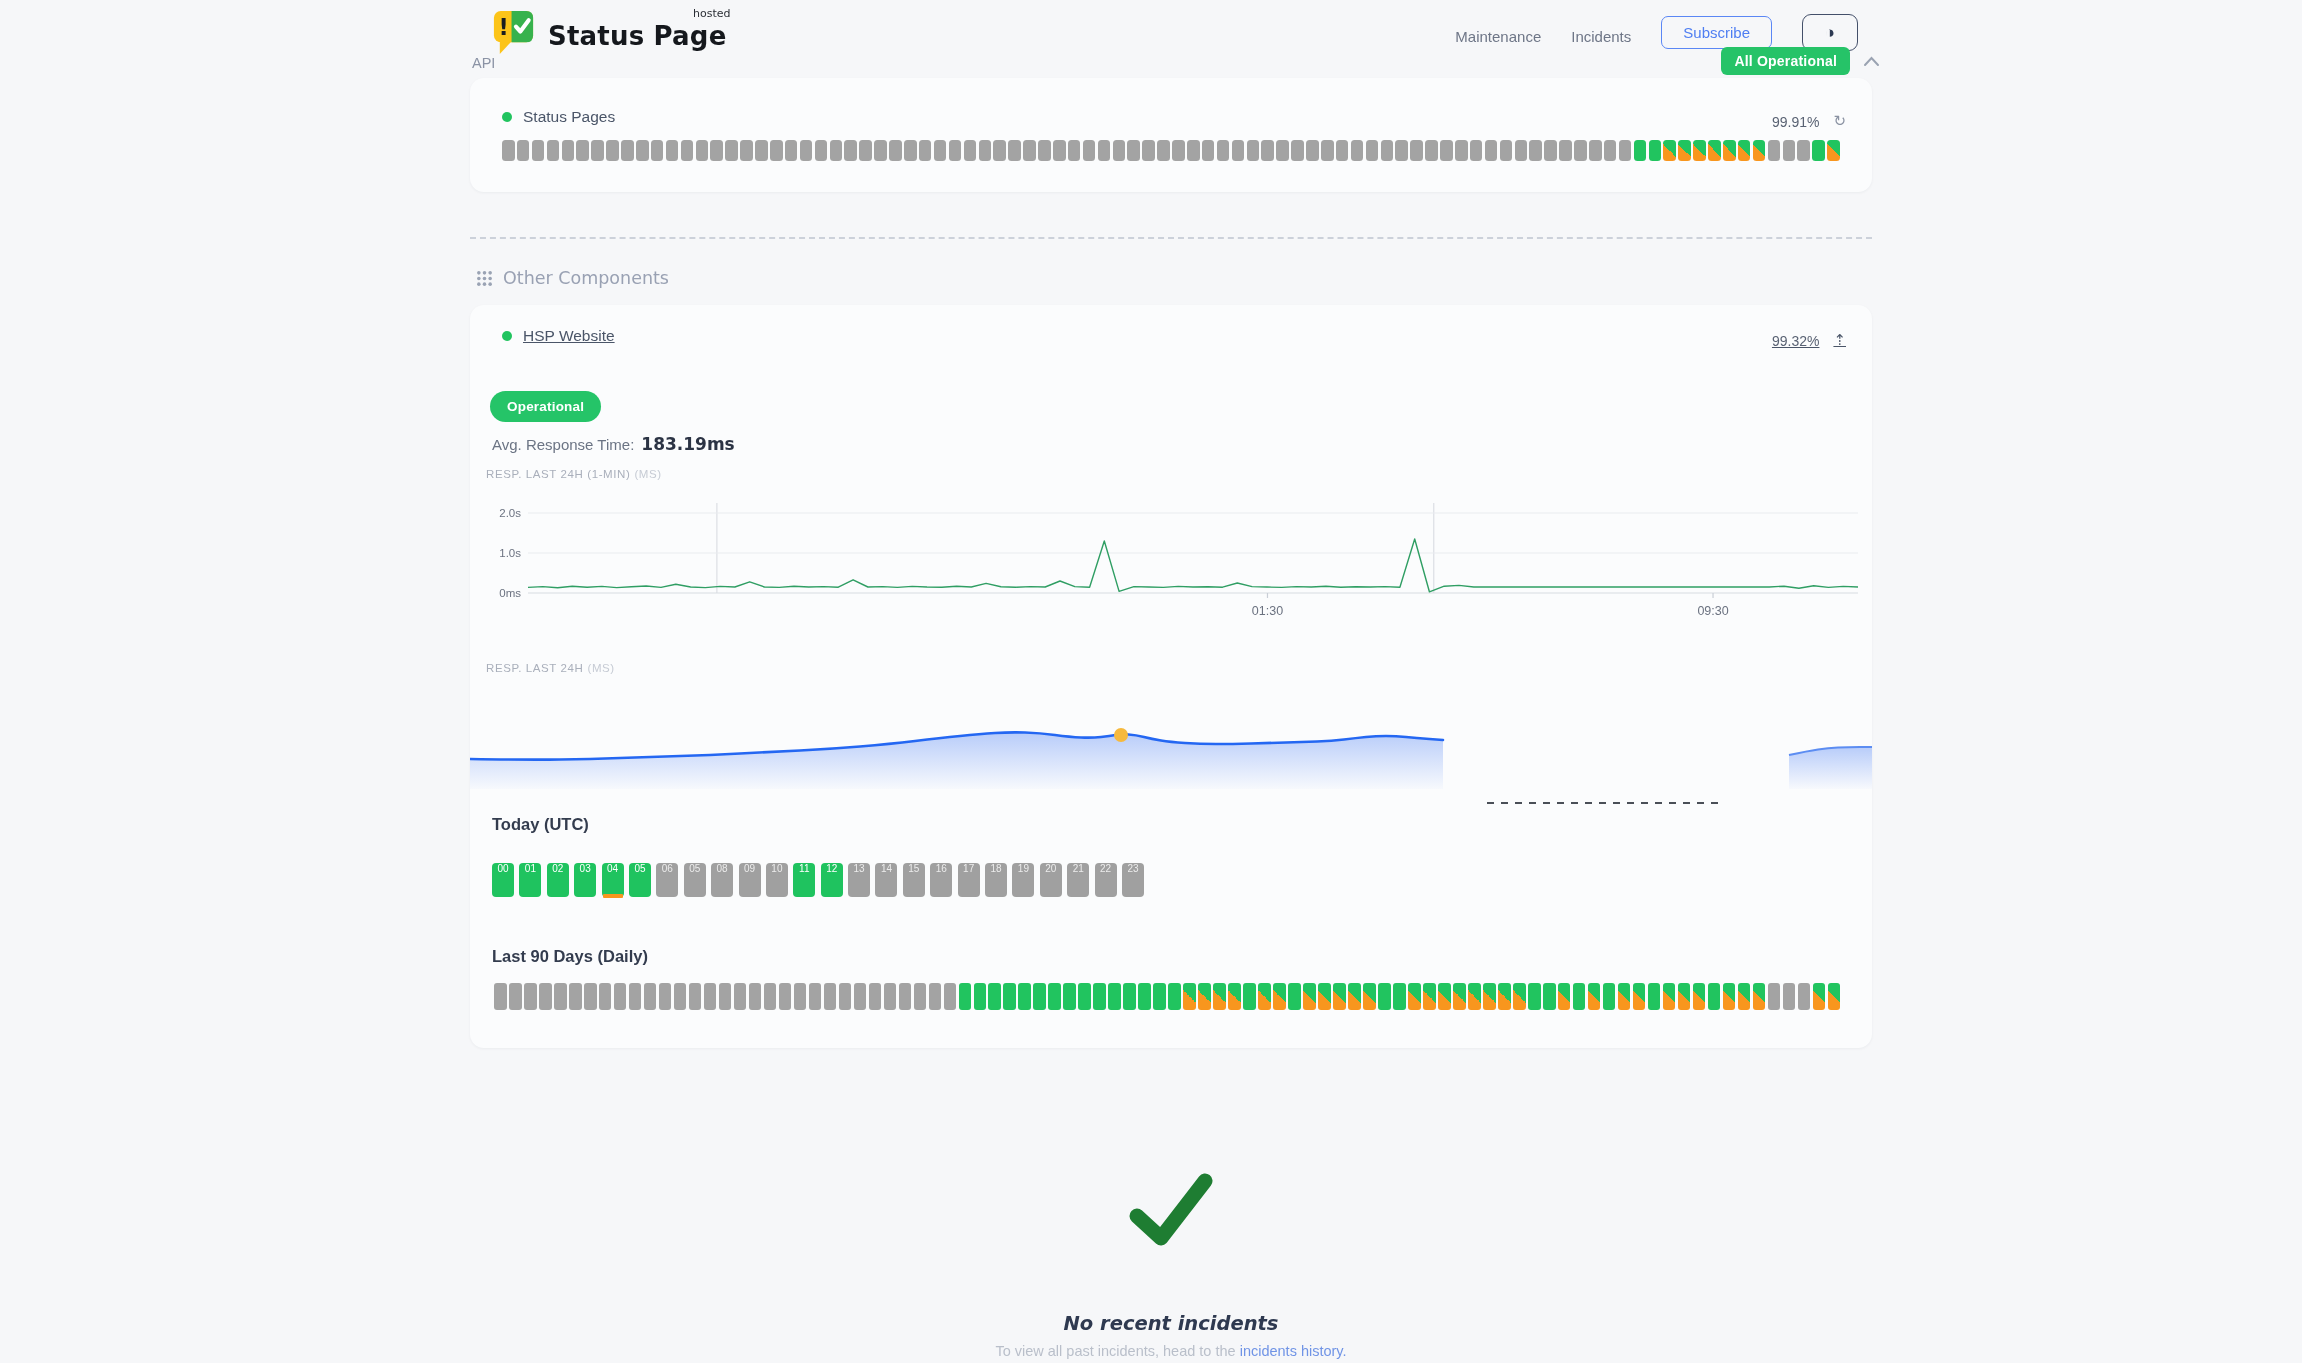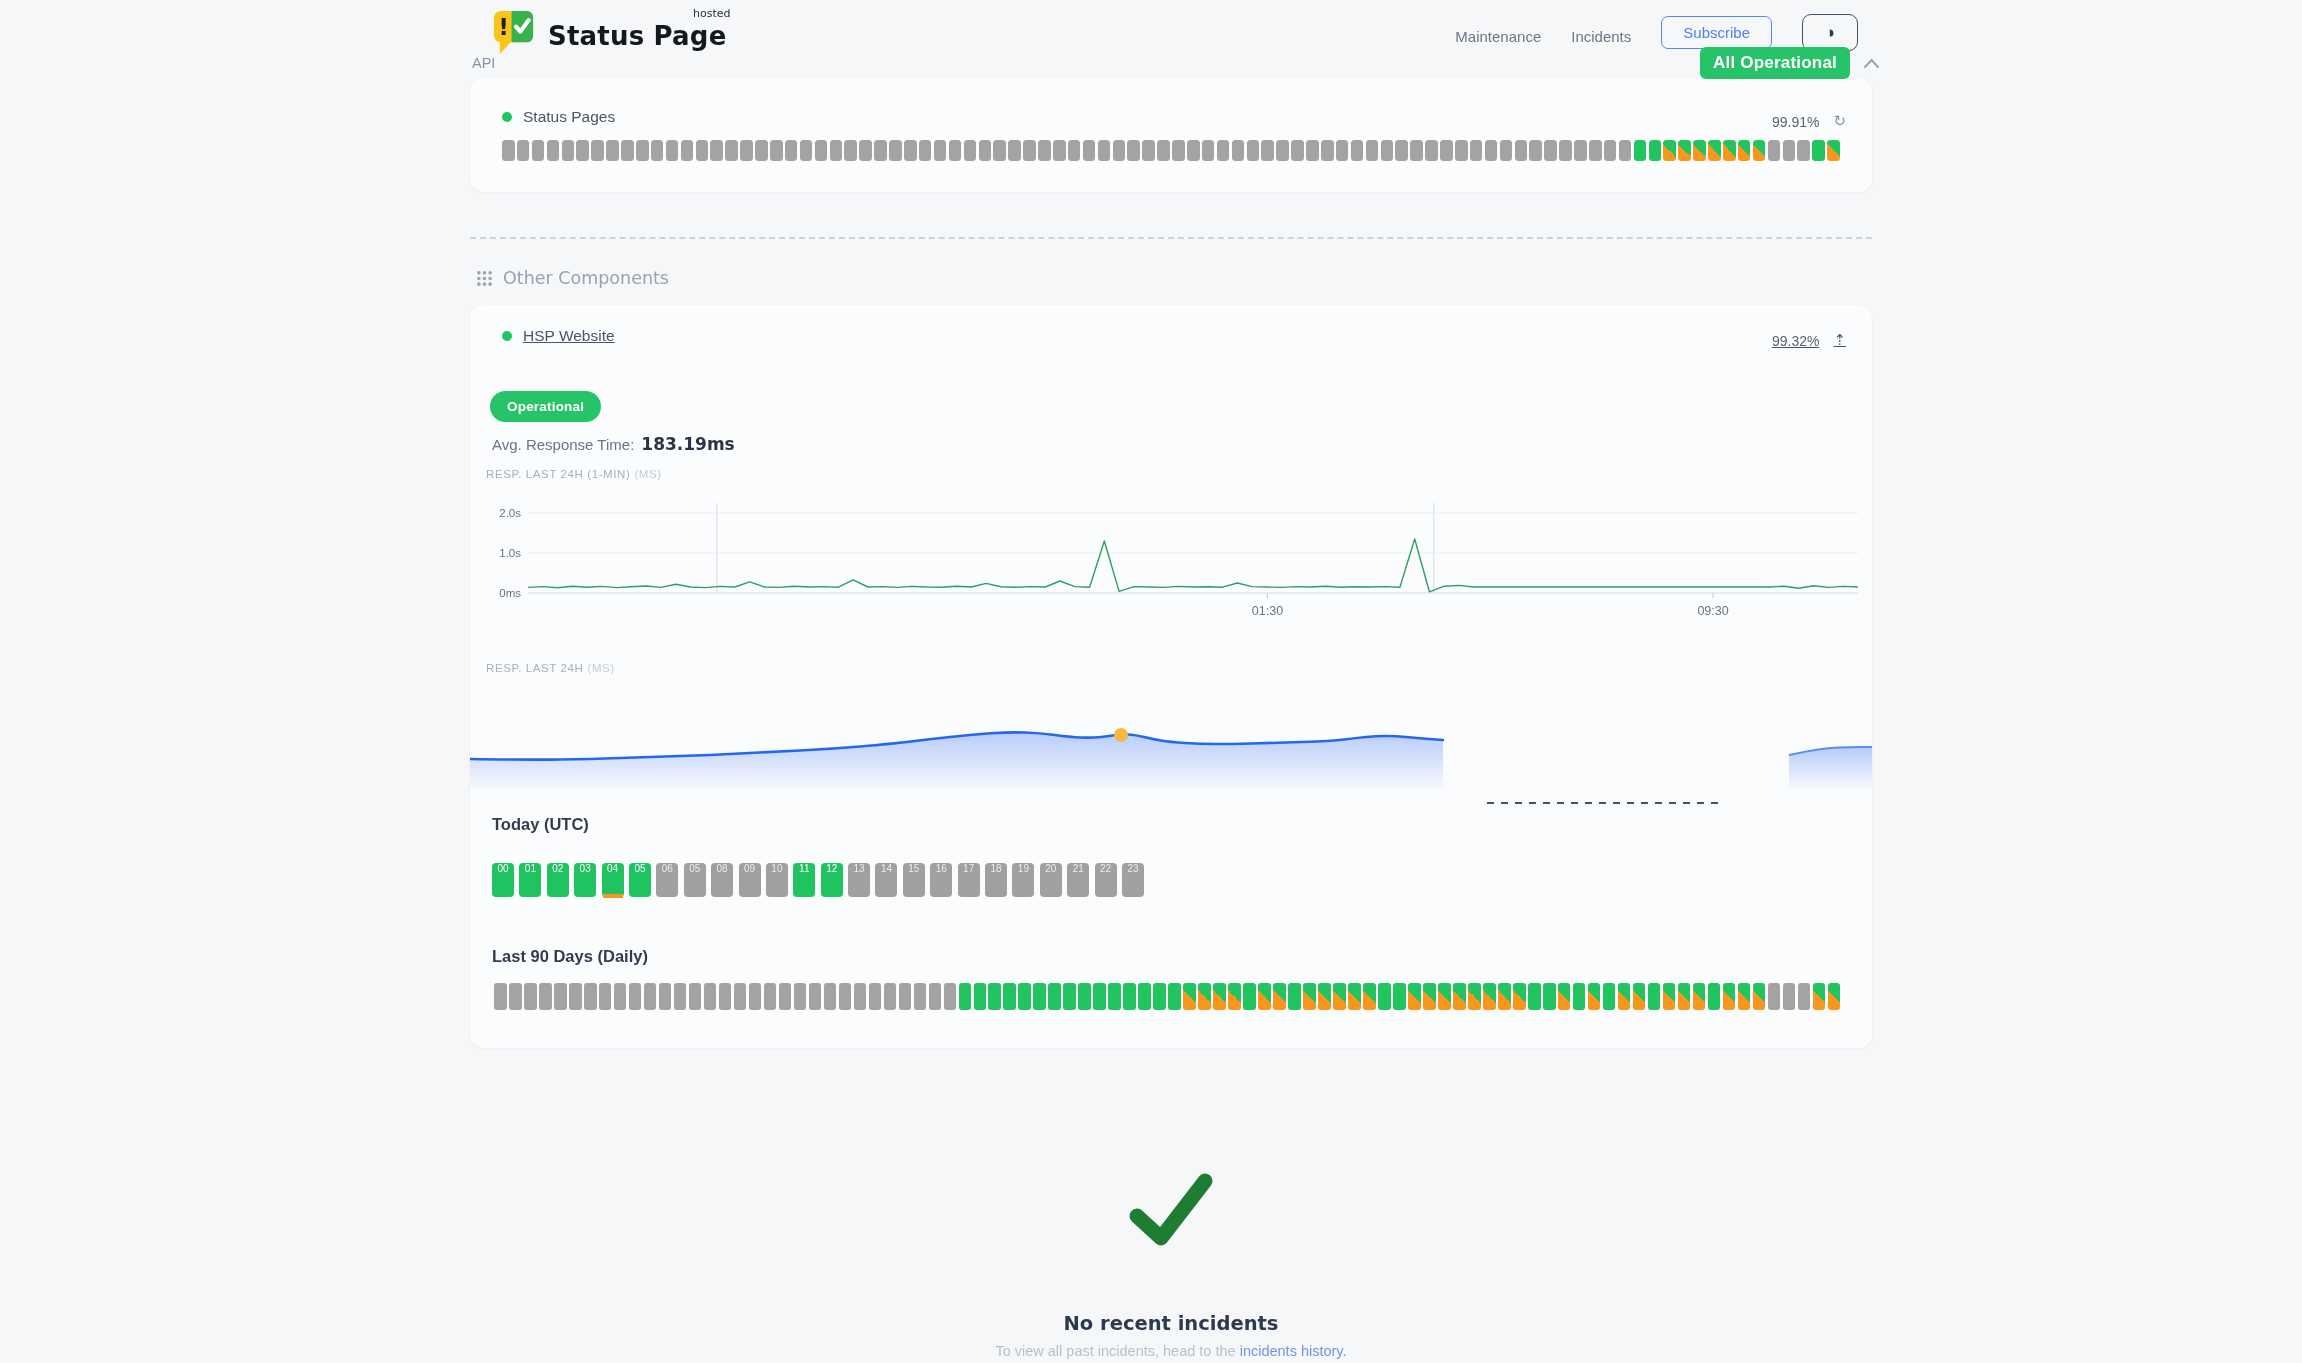--- a/index.html
+++ b/index.html
@@ -16,21 +16,21 @@
   .logo-name{font-size:26px;font-weight:800;color:#15181d;letter-spacing:.2px;}
   .logo-tag{position:absolute;top:-1px;right:-4px;font-size:11px;color:#2b2f36;}
   .nav{position:absolute;top:14px;right:14px;display:flex;align-items:center;gap:30px;z-index:6;}
   .nav-link{font-size:15px;color:#6e7687;cursor:pointer;margin-top:8px;}
   .subscribe-btn{border:1.4px solid #5b87f5;color:#4f7ef2;border-radius:7px;padding:7px 21px;
     font-size:15px;background:transparent;font-family:inherit;cursor:pointer;}
   .theme-btn{border:1.6px solid #44506a;border-radius:9px;width:56px;height:37px;display:flex;
     align-items:center;justify-content:center;font-size:17px;color:#2d3a53;background:transparent;cursor:pointer;}
   .api-label{position:absolute;top:55px;left:2px;font-size:14.5px;color:#8b93a5;}
   .banner{position:absolute;top:47px;right:-8px;display:flex;align-items:center;gap:13px;z-index:6;}
-  .status-badge{background:#26c368;color:#fff;font-size:17px;font-weight:700;padding:6px 13px;border-radius:6px;letter-spacing:.2px;}
+  .status-badge{background:#26c368;color:#fff;font-size:14px;font-weight:700;padding:6px 13px;border-radius:6px;letter-spacing:.2px;}
 
   
   .card{position:absolute;left:0;width:1402px;background:#fbfcfd;border-radius:14px;
     box-shadow:0 1px 3px rgba(20,30,55,.05);}
   .card1{top:78px;height:114px;}
   .card2{top:305px;height:743px;}
   .comp-row{position:absolute;left:32px;right:26px;display:flex;justify-content:space-between;align-items:center;}
   .comp-left{display:flex;align-items:center;}
   .dot{width:10px;height:10px;border-radius:50%;background:#21c45f;margin-right:11px;}
   .comp-name{font-size:15.5px;color:#4a5568;}
@@ -67,21 +67,21 @@
   .hours{position:absolute;top:558px;left:22px;display:flex;gap:5.4px;}
   .hr{width:22px;height:34px;border-radius:4px;position:relative;font-size:10px;color:#fff;
     display:flex;justify-content:center;padding-top:0;box-sizing:border-box;}
   .hr.gray{background:#a0a0a0;color:#ececec;}
   .hr.green{background:#1fc35f;}
   .hr .mark{position:absolute;left:1px;right:1px;bottom:-1px;height:4px;background:#f8961e;border-radius:1px;}
   .daily{position:absolute;top:678px;left:24px;display:flex;gap:2.4px;}
 
   .footer-check{position:absolute;top:1172px;left:0;width:1402px;display:flex;justify-content:center;}
   .footer-title{position:absolute;top:1312px;left:0;width:1402px;text-align:center;font-size:19.5px;
-    font-weight:600;color:#2e3950;font-family:"DejaVu Sans",sans-serif;}
+    font-weight:600;color:#2e3950;font-family:"DejaVu Sans",sans-serif;font-style:italic;}
   .footer-sub{position:absolute;top:1343px;left:0;width:1402px;text-align:center;font-size:14.5px;color:#b9bfca;}
   .footer-link{color:#7094e6;cursor:pointer;}
 </style>
 </head>
 <body>
 
 <div class="container">
 
   <div class="logo">
     <svg width="47" height="47" viewBox="0 0 48 48">

